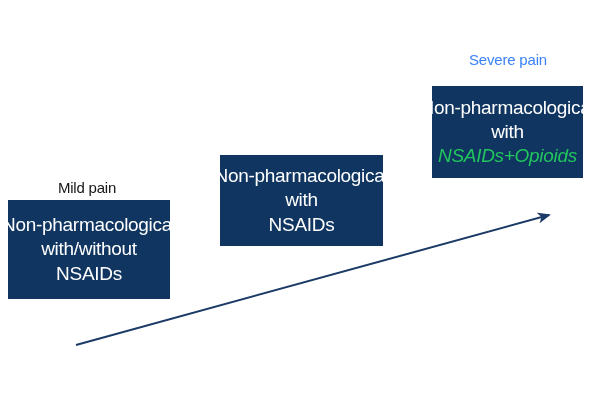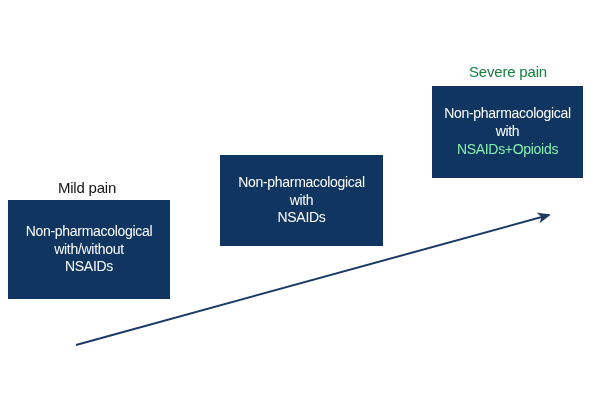--- a/index.html
+++ b/index.html
@@ -34,21 +34,21 @@
     background: #0f3560;
     box-sizing: border-box;
     display: flex;
     flex-direction: column;
     align-items: center;
     justify-content: center;
   }
   .box-line {
     color: #ffffff;
     font-family: "Liberation Sans", sans-serif;
-    font-size: 14px;
+    font-size: 19px;
     font-weight: 400;
     line-height: 1.28;
     text-align: right;
     white-space: nowrap;
     letter-spacing: -0.3px;
   }
   #arrow-layer {
     position: absolute;
     left: 0;
     top: 0;
@@ -77,20 +77,20 @@
     <div class="box-line" style="color: rgb(255, 255, 255);">with/without</div>
     <div class="box-line" style="color: rgb(255, 255, 255);">NSAIDs</div>
   </div>
 
   <div class="step-box" id="box-1" style="left: 220px; top: 155px; width: 163px; height: 91px; background: rgb(15, 53, 96);">
     <div class="box-line" style="color: rgb(255, 255, 255);">Non-pharmacological</div>
     <div class="box-line" style="color: rgb(255, 255, 255);">with</div>
     <div class="box-line" style="color: rgb(255, 255, 255);">NSAIDs</div>
   </div>
 
-  <div class="step-label" id="label-2" style="left: 443px; top: 64px; width: 130px; color: #15803d;">Severe pain</div>
+  <div class="step-label" id="label-2" style="left: 443px; top: 52px; width: 130px; color: #3b82f6;">Severe pain</div>
   <div class="step-box" id="box-2" style="left: 432px; top: 86px; width: 151px; height: 92px; background: rgb(15, 53, 96);">
     <div class="box-line" style="color: rgb(255, 255, 255);">Non-pharmacological</div>
     <div class="box-line" style="color: rgb(255, 255, 255);">with</div>
-    <div class="box-line" style="color: #86efac;">NSAIDs+Opioids</div>
+    <div class="box-line" style="color: #22c55e; font-style: italic;">NSAIDs+Opioids</div>
   </div>
 
 </div>
 
 </body></html>

